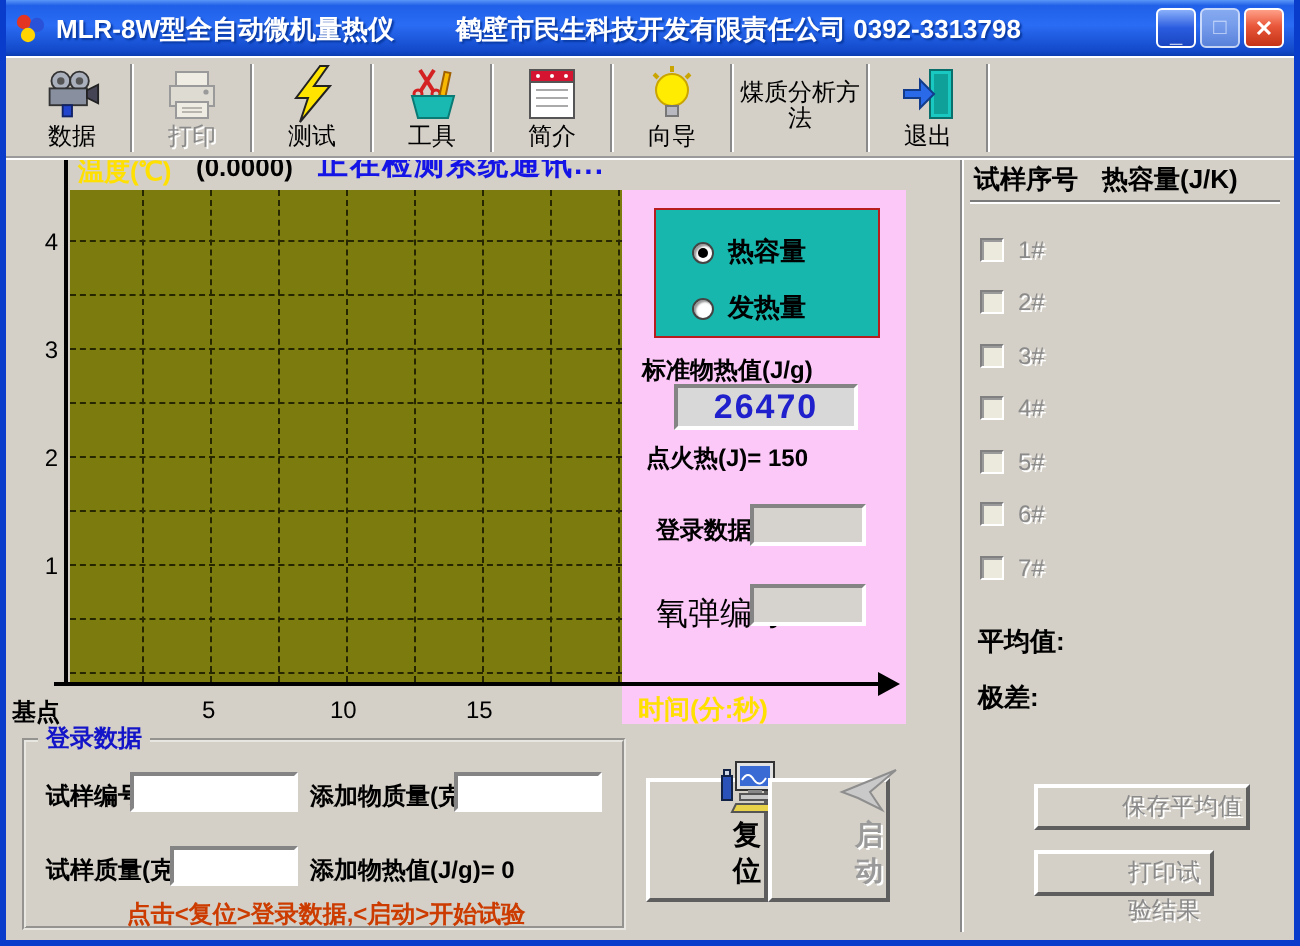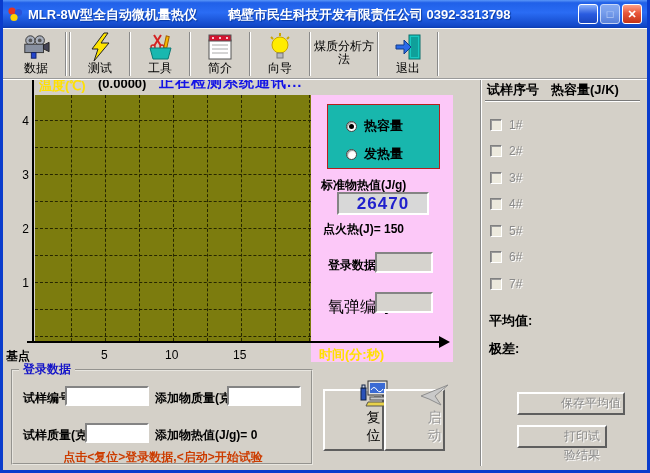--- a/index.html
+++ b/index.html
@@ -86,21 +86,21 @@
   .btn-save { position: absolute; left: 514px; top: 392px; width: 108px; height: 23px; font-size: 12px; line-height: 19px; }
   .btn-print { position: absolute; left: 514px; top: 425px; width: 90px; height: 23px; font-size: 12px; line-height: 19px; }
   
   .groupbox { position: absolute; left: 8px; top: 369px; width: 302px; height: 96px; border: 2px groove #e8e6e0; }
   .group-legend { position: absolute; left: 16px; top: 361px; background: #d4d0c8; padding: 0 4px; font-size: 12px; font-weight: bold; color: #1414c8; z-index: 4; }
   .fld-lbl { position: absolute; font-size: 12px; font-weight: bold; color: #000; z-index: 4; }
   .white-input { position: absolute; background: #fff; border: 2px solid; border-color: #848484 #fff #fff #848484; height: 20px; font-size: 12px; padding: 0 2px; z-index: 4; }
   .note { position: absolute; left: 24px; top: 449px; width: 272px; text-align: center; font-size: 12px; font-weight: bold; color: #cc3c00; z-index: 4; }
   
   .act-btn { position: absolute; top: 389px; width: 61px; height: 62px; display: flex; flex-direction: column; align-items: center; justify-content: flex-end; padding-bottom: 4px; }
-  .act-btn .lbl { font-size: 14px; font-weight: normal; }
+  .act-btn .lbl { font-size: 14px; font-weight: bold; }
   .act-btn.disabled .lbl { color: #9a9a9a; text-shadow: 1px 1px 0 #fff; }
   .act-ic { flex: 1; display: flex; align-items: center; }
 </style>
 </head>
 <body>
 
 <div class="window">
 
   <div class="titlebar">
     <svg class="app-ic" viewBox="0 0 16 16">
@@ -132,20 +132,33 @@
         <circle cx="19" cy="6" r="5" fill="#aab0bc" stroke="#333"></circle>
             <circle cx="19" cy="6" r="2" fill="#555"></circle>
         <rect x="3" y="10" width="20" height="9" fill="#8890a0" stroke="#333"></rect>
         <polygon points="23,11 29,8 29,18 23,15" fill="#445" stroke="#222"></polygon>
         <rect x="10" y="19" width="5" height="6" fill="#2244cc" stroke="#112266"></rect>
       </svg>
         </div>
       <span class="tb-label">数据</span>
     </div>
     <div class="tb-sep"></div>
+    <div class="tb-btn disabled">
+      <div class="tb-ic">
+          <svg width="28" height="26" viewBox="0 0 28 26">
+        <rect x="6" y="2" width="16" height="7" fill="#efece4" stroke="#9a9a9a"></rect>
+        <rect x="3" y="9" width="22" height="10" fill="#dedbd2" stroke="#9a9a9a"></rect>
+        <circle cx="21" cy="12" r="1.3" fill="#9a9a9a"></circle>
+        <rect x="6" y="17" width="16" height="8" fill="#efece4" stroke="#9a9a9a"></rect>
+        <line x1="9" y1="20" x2="19" y2="20" stroke="#b8b5ae"></line>
+            <line x1="9" y1="22" x2="19" y2="22" stroke="#b8b5ae"></line>
+      </svg>
+        </div>
+      <span class="tb-label">打印</span>
+    </div>
     <div class="tb-sep"></div>
     <div class="tb-btn">
       <div class="tb-ic">
           <svg width="24" height="30" viewBox="0 0 24 30">
         <polygon points="16,1 4,17 10,17 6,29 21,11 13,11 20,1" fill="#ffe400" stroke="#222"></polygon>
       </svg>
         </div>
       <span class="tb-label">测试</span>
     </div>
     <div class="tb-sep"></div>

